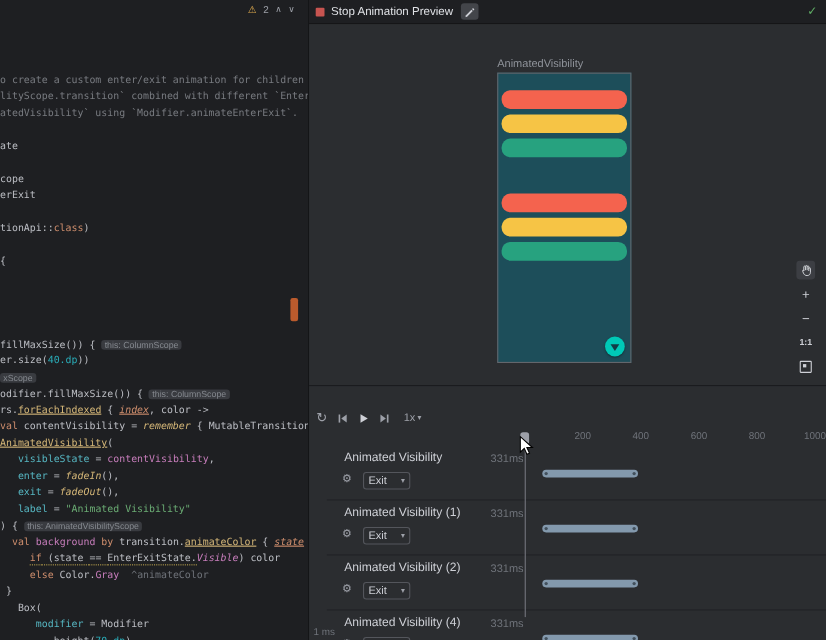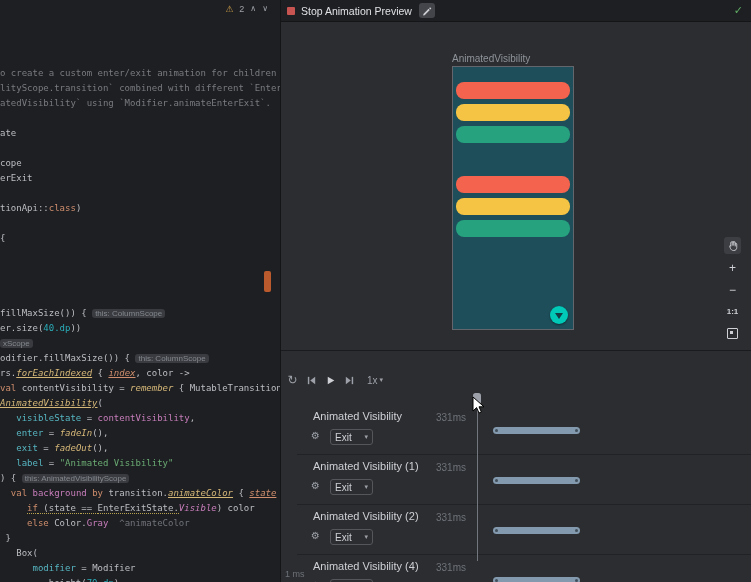--- a/index.html
+++ b/index.html
@@ -6,21 +6,21 @@
   .app{position:relative;width:751px;height:582px;background:#1e1f22;overflow:hidden;
        font-family:"Liberation Sans","DejaVu Sans",sans-serif;-webkit-font-smoothing:antialiased;}
 
   
   .editor{position:absolute;left:0;top:0;width:280px;height:582px;background:#1e1f22;overflow:hidden;}
   .code{position:absolute;left:0;top:66px;width:280px;font:9px/15px "DejaVu Sans Mono",monospace;
         white-space:pre;overflow:hidden;}
   .cl{height:15px;overflow:hidden;}
   .cmt{color:#787b80}.kw{color:#cf8e6d}.plain{color:#bcbec4}
   .fn{color:#d5b778;font-style:italic}
-  .fnu{color:#d5b778;font-style:italic;text-decoration:underline}
+  .fnu{color:#d5b778;text-decoration:underline}
   .num{color:#2aacb8}.str{color:#6aab73}
   .named{color:#56b6c2}
   .prop{color:#c77dbb}
   .propu{color:#c77dbb;font-style:italic;}
   .param{color:#cf8e6d;font-style:italic;text-decoration:underline}
   .warn{border-bottom:1px dotted #b8a14d}
   .hint{background:#393b40;color:#85898f;border-radius:3px;padding:0 3px;font-size:8px;
         font-family:"Liberation Sans",sans-serif;font-style:normal;}
   .hint2{color:#6f737a}
   .inspect-widget{position:absolute;top:3px;right:12px;display:flex;gap:6px;align-items:center;
@@ -70,21 +70,21 @@
         color:#9da0a8;font-size:12px;line-height:1;padding:0;cursor:pointer;}
   .speed{font-size:10px;color:#9da0a8;display:flex;align-items:center;gap:2px;margin-left:6px;cursor:pointer;}
   .dd-chev{font-size:7px;color:#9da0a8;}
   .ruler{position:absolute;top:38px;left:0;right:0;height:16px;}
   .tick{position:absolute;top:2px;transform:translateX(-50%);font-size:9px;color:#6f737a;}
   .playhead-handle{position:absolute;left:192px;top:42px;width:8px;height:11px;background:#9da0a8;border-radius:2.5px;z-index:6;cursor:ew-resize;}
   .playhead-line{position:absolute;left:196px;top:52px;width:1px;height:158px;background:#73767d;z-index:5;}
   .rows{position:absolute;top:54px;left:0;right:0;bottom:0;overflow:hidden;margin-left:16px;}
   .row{position:relative;height:50px;border-bottom:1px solid #212225;box-sizing:border-box;}
   .row-label{position:absolute;left:16px;top:5px;font-size:11px;color:#ced0d6;}
-  .row-duration{position:absolute;left:139px;top:7px;font-size:10px;color:#6f737a;}
+  .row-duration{position:absolute;left:149px;top:7px;font-size:10px;color:#6f737a;}
   .freeze{position:absolute;left:14px;top:25px;font-size:10px;color:#9da0a8;cursor:pointer;}
   .dropdown{position:absolute;left:33px;top:24px;width:43px;height:16px;border:1px solid #54565c;border-radius:3px;
         display:flex;align-items:center;justify-content:space-between;padding:0 4px;background:#2b2d30;box-sizing:border-box;cursor:pointer;}
   .dd-val{font-size:10px;color:#ced0d6;}
   .track-bar{position:absolute;top:22px;height:7px;border-radius:3.5px;background:#8399ad;}
   .track-bar::before{content:'';position:absolute;left:2px;top:2px;width:3px;height:3px;border-radius:50%;background:#42505c;}
   .track-bar::after{content:'';position:absolute;right:2px;top:2px;width:3px;height:3px;border-radius:50%;background:#42505c;}
   .origin-label{position:absolute;left:4px;bottom:3px;font-size:9px;color:#6f737a;}
 
   .cursor{position:absolute;left:472px;top:396px;z-index:50;pointer-events:none;}
@@ -178,20 +178,27 @@
             <rect x="8.4" y="2" width="1.6" height="8" fill="#9da0a8"></rect>
               <path d="M2 2 L7.4 6 L2 10 Z" fill="#9da0a8"></path>
           </svg>
         </button>
         <span class="speed">
           <span>1x</span>
           <span class="dd-chev">▾</span>
         </span>
       </div>
 
+      <div class="ruler">
+          <span class="tick" style="left: 248.8px;">200</span>
+          <span class="tick" style="left: 301.6px;">400</span>
+          <span class="tick" style="left: 354.4px;">600</span>
+          <span class="tick" style="left: 407.2px;">800</span>
+          <span class="tick" style="left: 460px;">1000</span>
+        </div>
       <div class="playhead-handle" style="left: 192px;"></div>
       <div class="playhead-line"></div>
 
       <div class="rows">
   <div class="row">
     <span class="row-label">Animated Visibility</span>
     <span class="row-duration">331ms</span>
     <span class="freeze">⚙</span>
     <span class="dropdown">
       <span class="dd-val">Exit</span>

